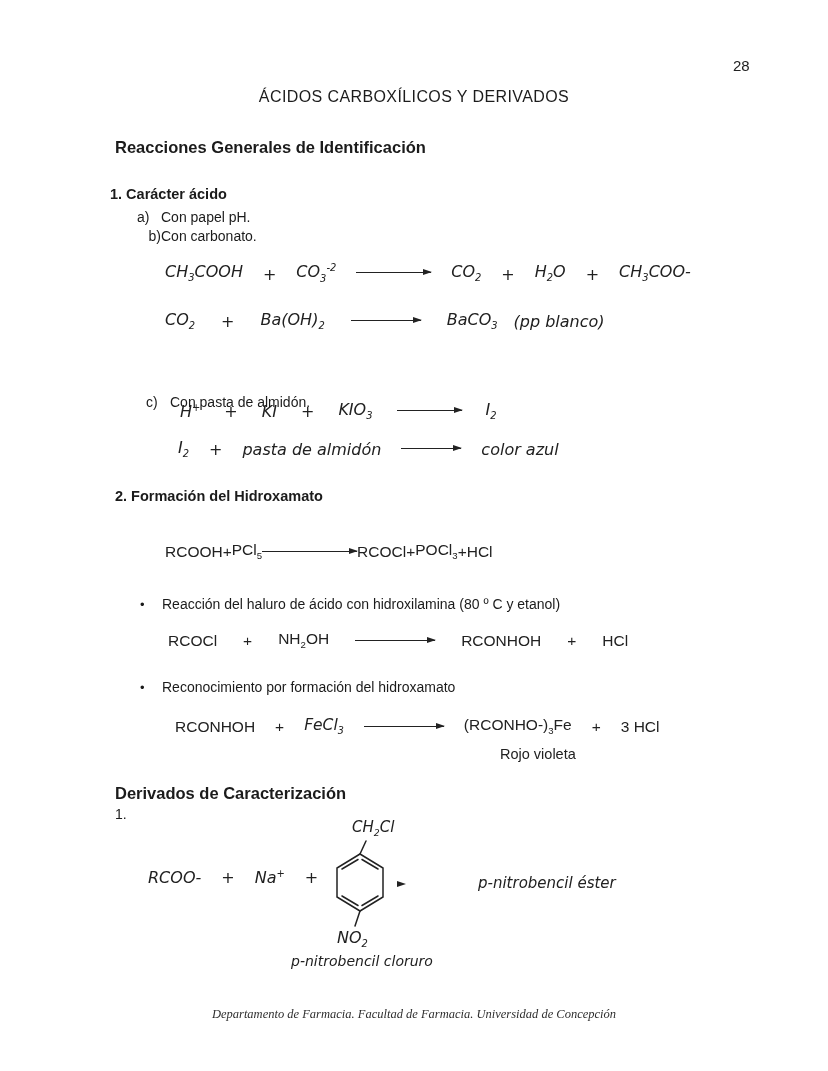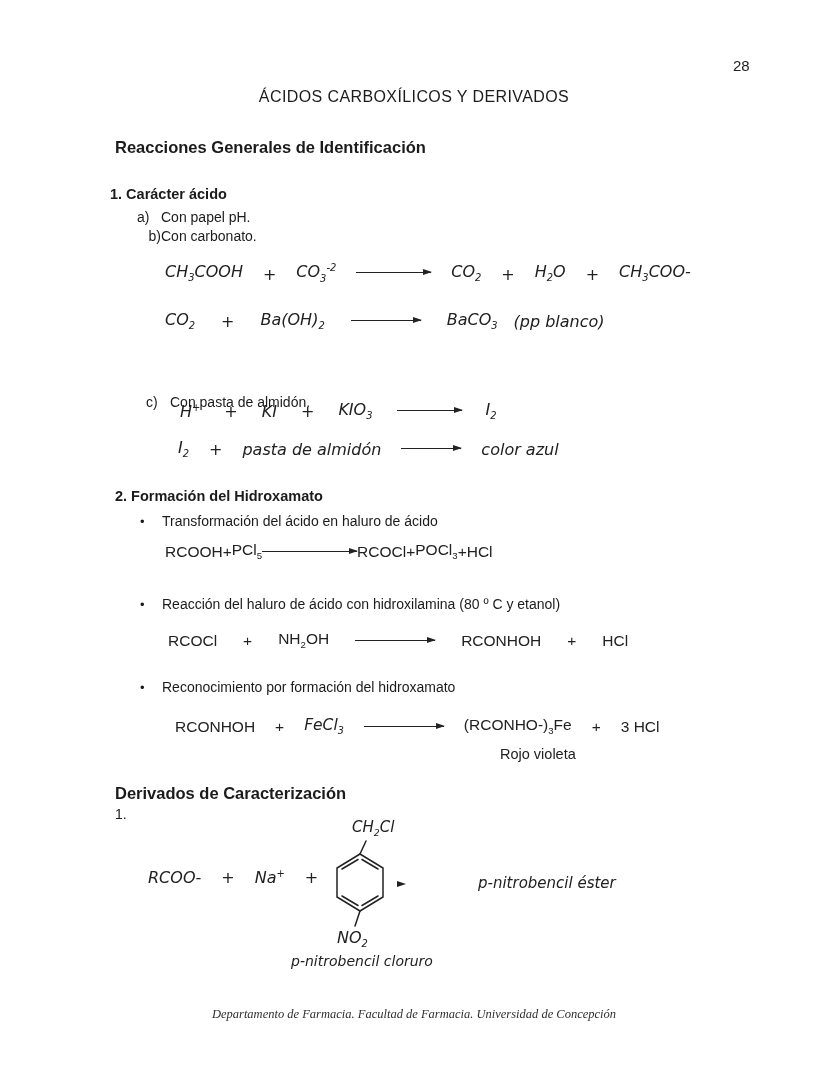--- a/index.html
+++ b/index.html
@@ -137,23 +137,20 @@
     <span class="term">I<sub>2</sub></span>
     <span class="term">+</span>
     <span class="term">pasta de almidón</span>
     <span class="arrow" style="--aw:60px;"></span>
     <span class="term">color azul</span>
   </div>
 
   
   <div class="abs h2" style="left:115px; top:488px;">2. Formación del Hidroxamato</div>
 
-  <div class="abs bullet-row" style="left:140px; top:513px;">
-    <span class="dot">•</span><span>Transformación del ácido en haluro de ácido</span>
-  </div>
 
   
   <div class="abs eq plain" style="left:165px; top:541px; ">
     <span class="term">RCOOH</span>
     <span class="term">+</span>
     <span class="term">PCl<sub>5</sub></span>
     <span class="arrow" style="--aw:95px;"></span>
     <span class="term">RCOCl</span>
     <span class="term">+</span>
     <span class="term">POCl<sub>3</sub></span>

